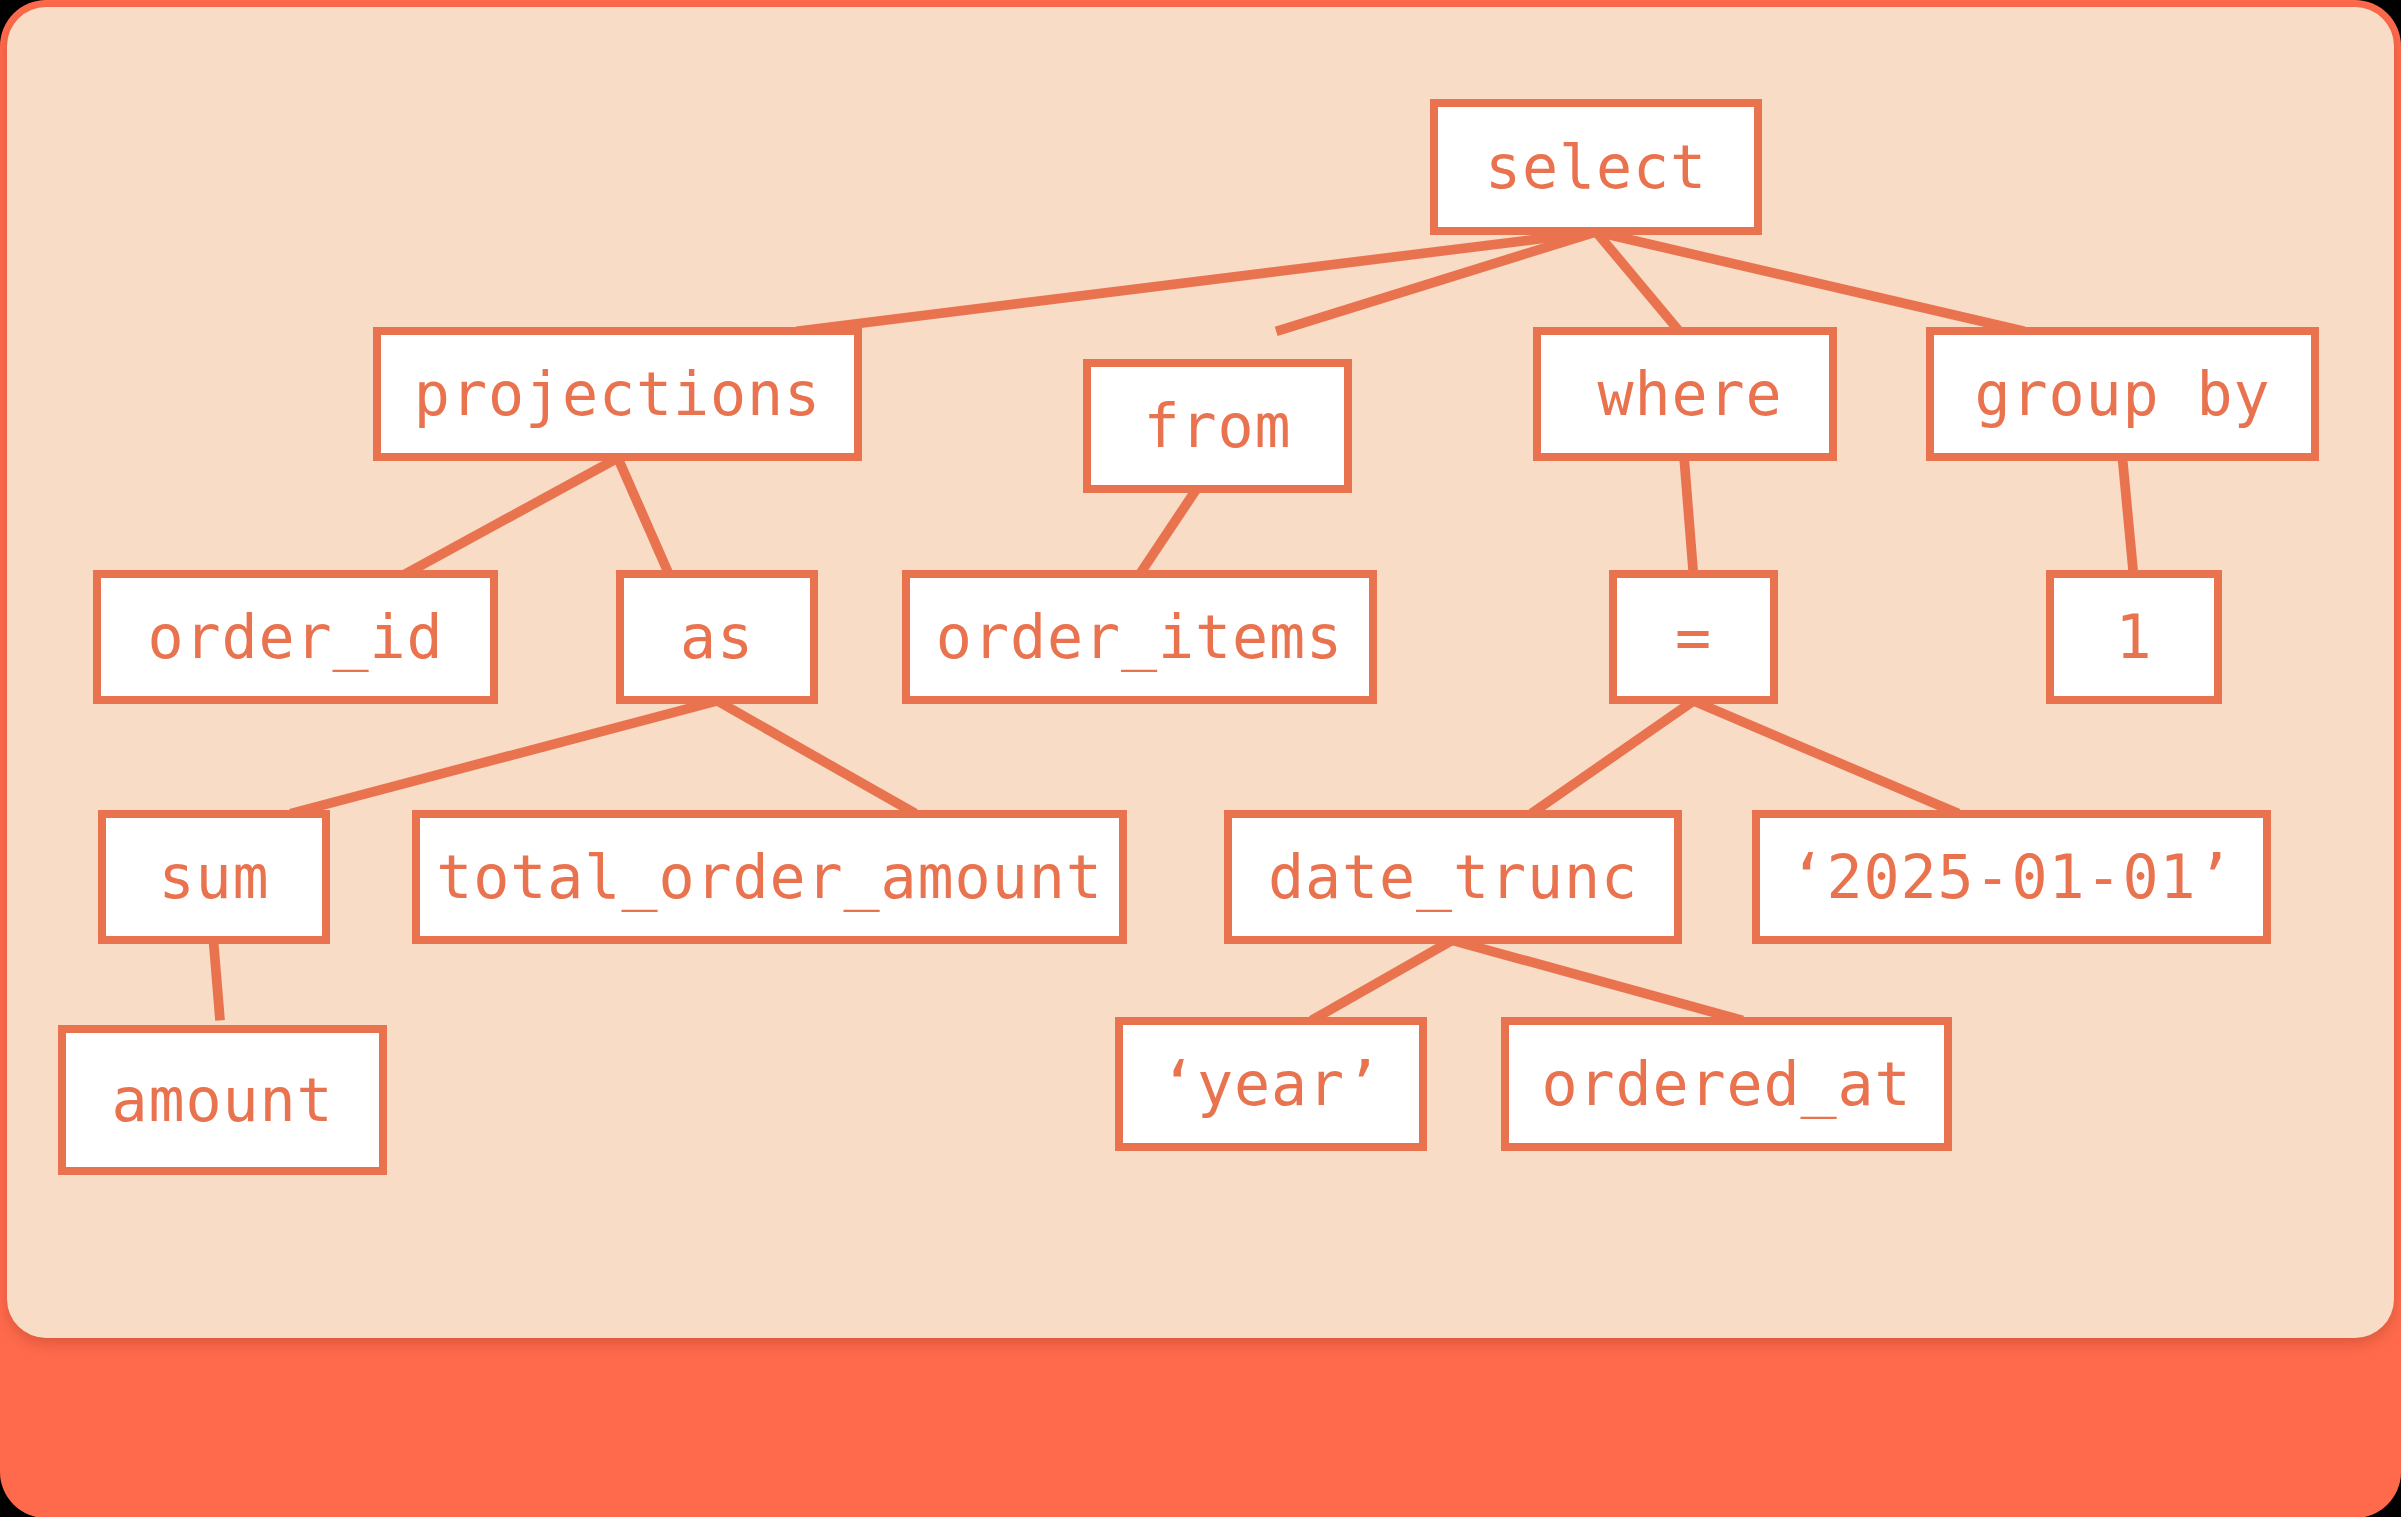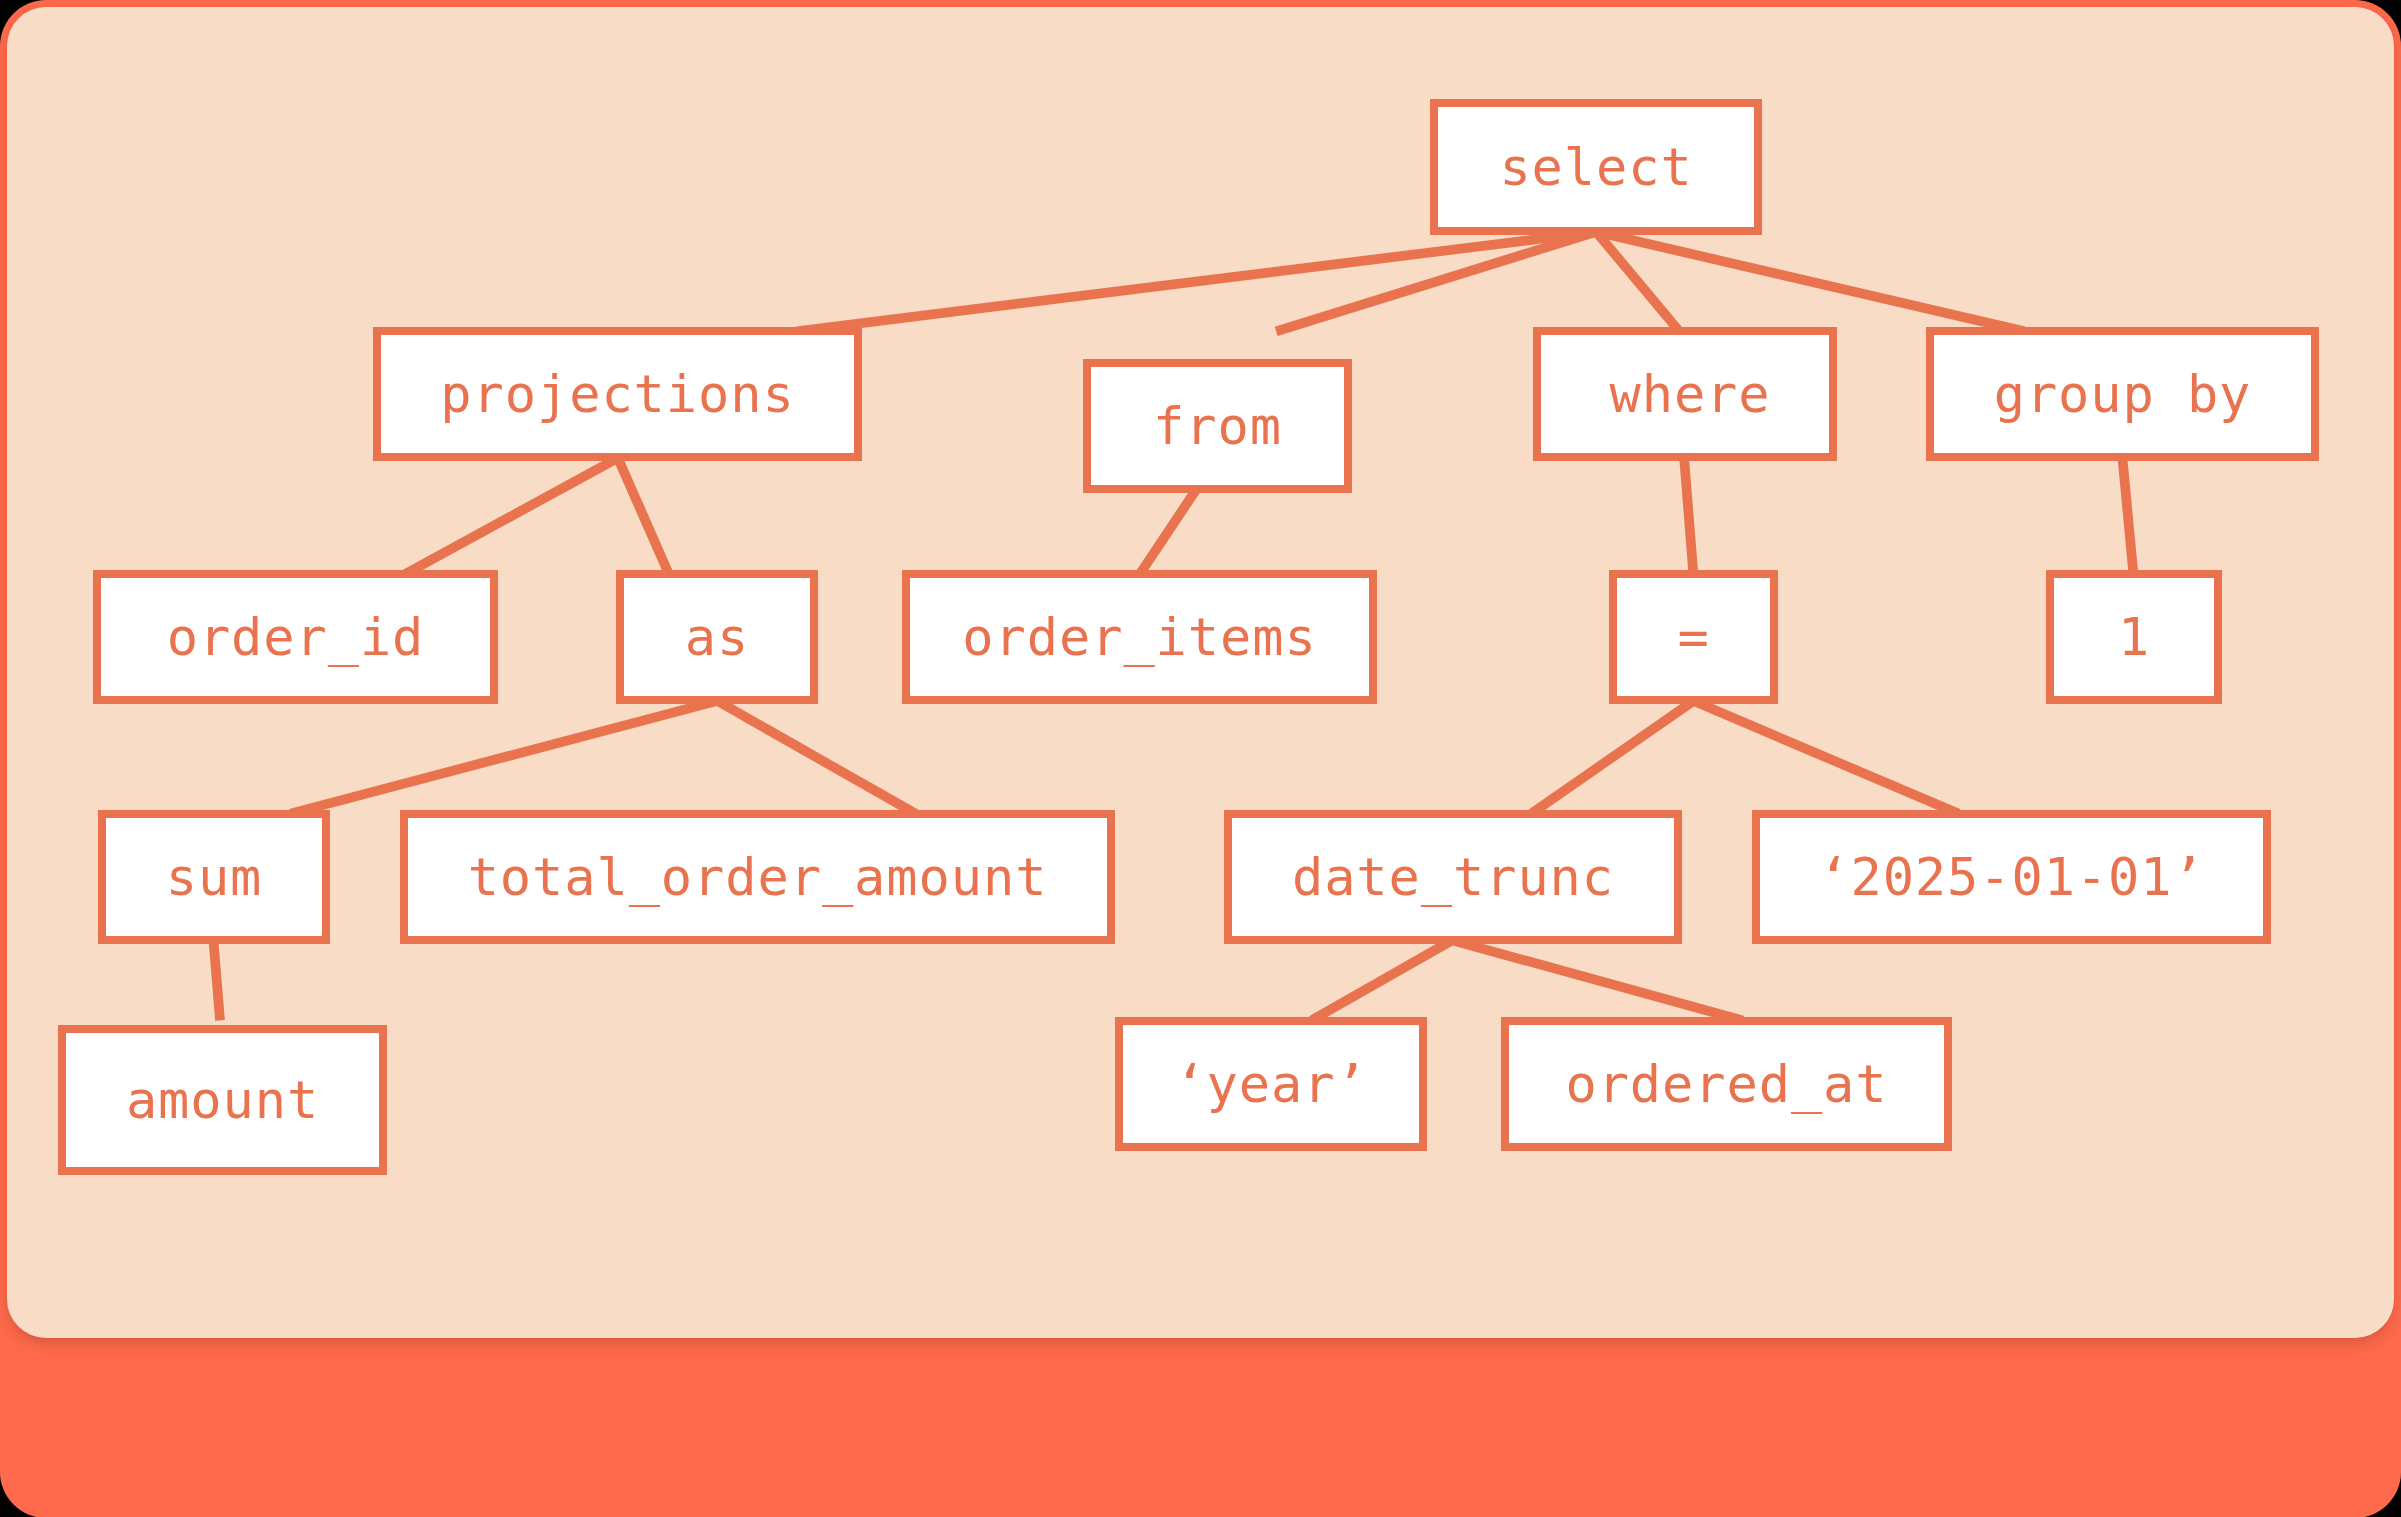--- a/index.html
+++ b/index.html
@@ -46,21 +46,21 @@
   .node {
     position: absolute;
     box-sizing: border-box;
     background: #ffffff;
     border: 8.8px solid var(--accent, #e9734f);
     color: var(--accent, #e9734f);
     display: flex;
     align-items: center;
     justify-content: center;
     font-family: "DejaVu Sans Mono", "Liberation Mono", monospace;
-    font-size: 52px;
+    font-size: 60px;
     letter-spacing: 0.9px;
     white-space: nowrap;
   }
   #footer-bar {
     position: absolute;
     left: 0; top: 1338px;
     width: 2401px;
     height: 180px;
   }
 </style>
@@ -95,21 +95,21 @@
         <div class="node" style="left: 373px; top: 327px; width: 489px; height: 134px;">projections</div>
         <div class="node" style="left: 1083px; top: 327px; width: 269px; height: 134px; margin-top: 32px;">from</div>
         <div class="node" style="left: 1533px; top: 327px; width: 304px; height: 134px; padding-left: 10px;">where</div>
         <div class="node" style="left: 1926px; top: 327px; width: 393px; height: 134px;">group by</div>
         <div class="node" style="left: 93px; top: 570px; width: 405px; height: 134px;">order_id</div>
         <div class="node" style="left: 616px; top: 570px; width: 202px; height: 134px;">as</div>
         <div class="node" style="left: 902px; top: 570px; width: 475px; height: 134px;">order_items</div>
         <div class="node" style="left: 1609px; top: 570px; width: 169px; height: 134px;">=</div>
         <div class="node" style="left: 2046px; top: 570px; width: 176px; height: 134px;">1</div>
         <div class="node" style="left: 98px; top: 810px; width: 232px; height: 134px;">sum</div>
-        <div class="node" style="left: 400px; top: 810px; width: 715px; height: 134px;">total_order_amount</div>
+        <div class="node" style="left: 412px; top: 810px; width: 715px; height: 134px;">total_order_amount</div>
         <div class="node" style="left: 1224px; top: 810px; width: 458px; height: 134px;">date_trunc</div>
         <div class="node" style="left: 1752px; top: 810px; width: 519px; height: 134px;">‘2025-01-01’</div>
         <div class="node" style="left: 58px; top: 1017px; width: 329px; height: 150px; margin-top: 8px;">amount</div>
         <div class="node" style="left: 1115px; top: 1017px; width: 312px; height: 134px;">‘year’</div>
         <div class="node" style="left: 1501px; top: 1017px; width: 451px; height: 134px;">ordered_at</div>
       </div>
 
     <div id="footer-bar">
       
       

